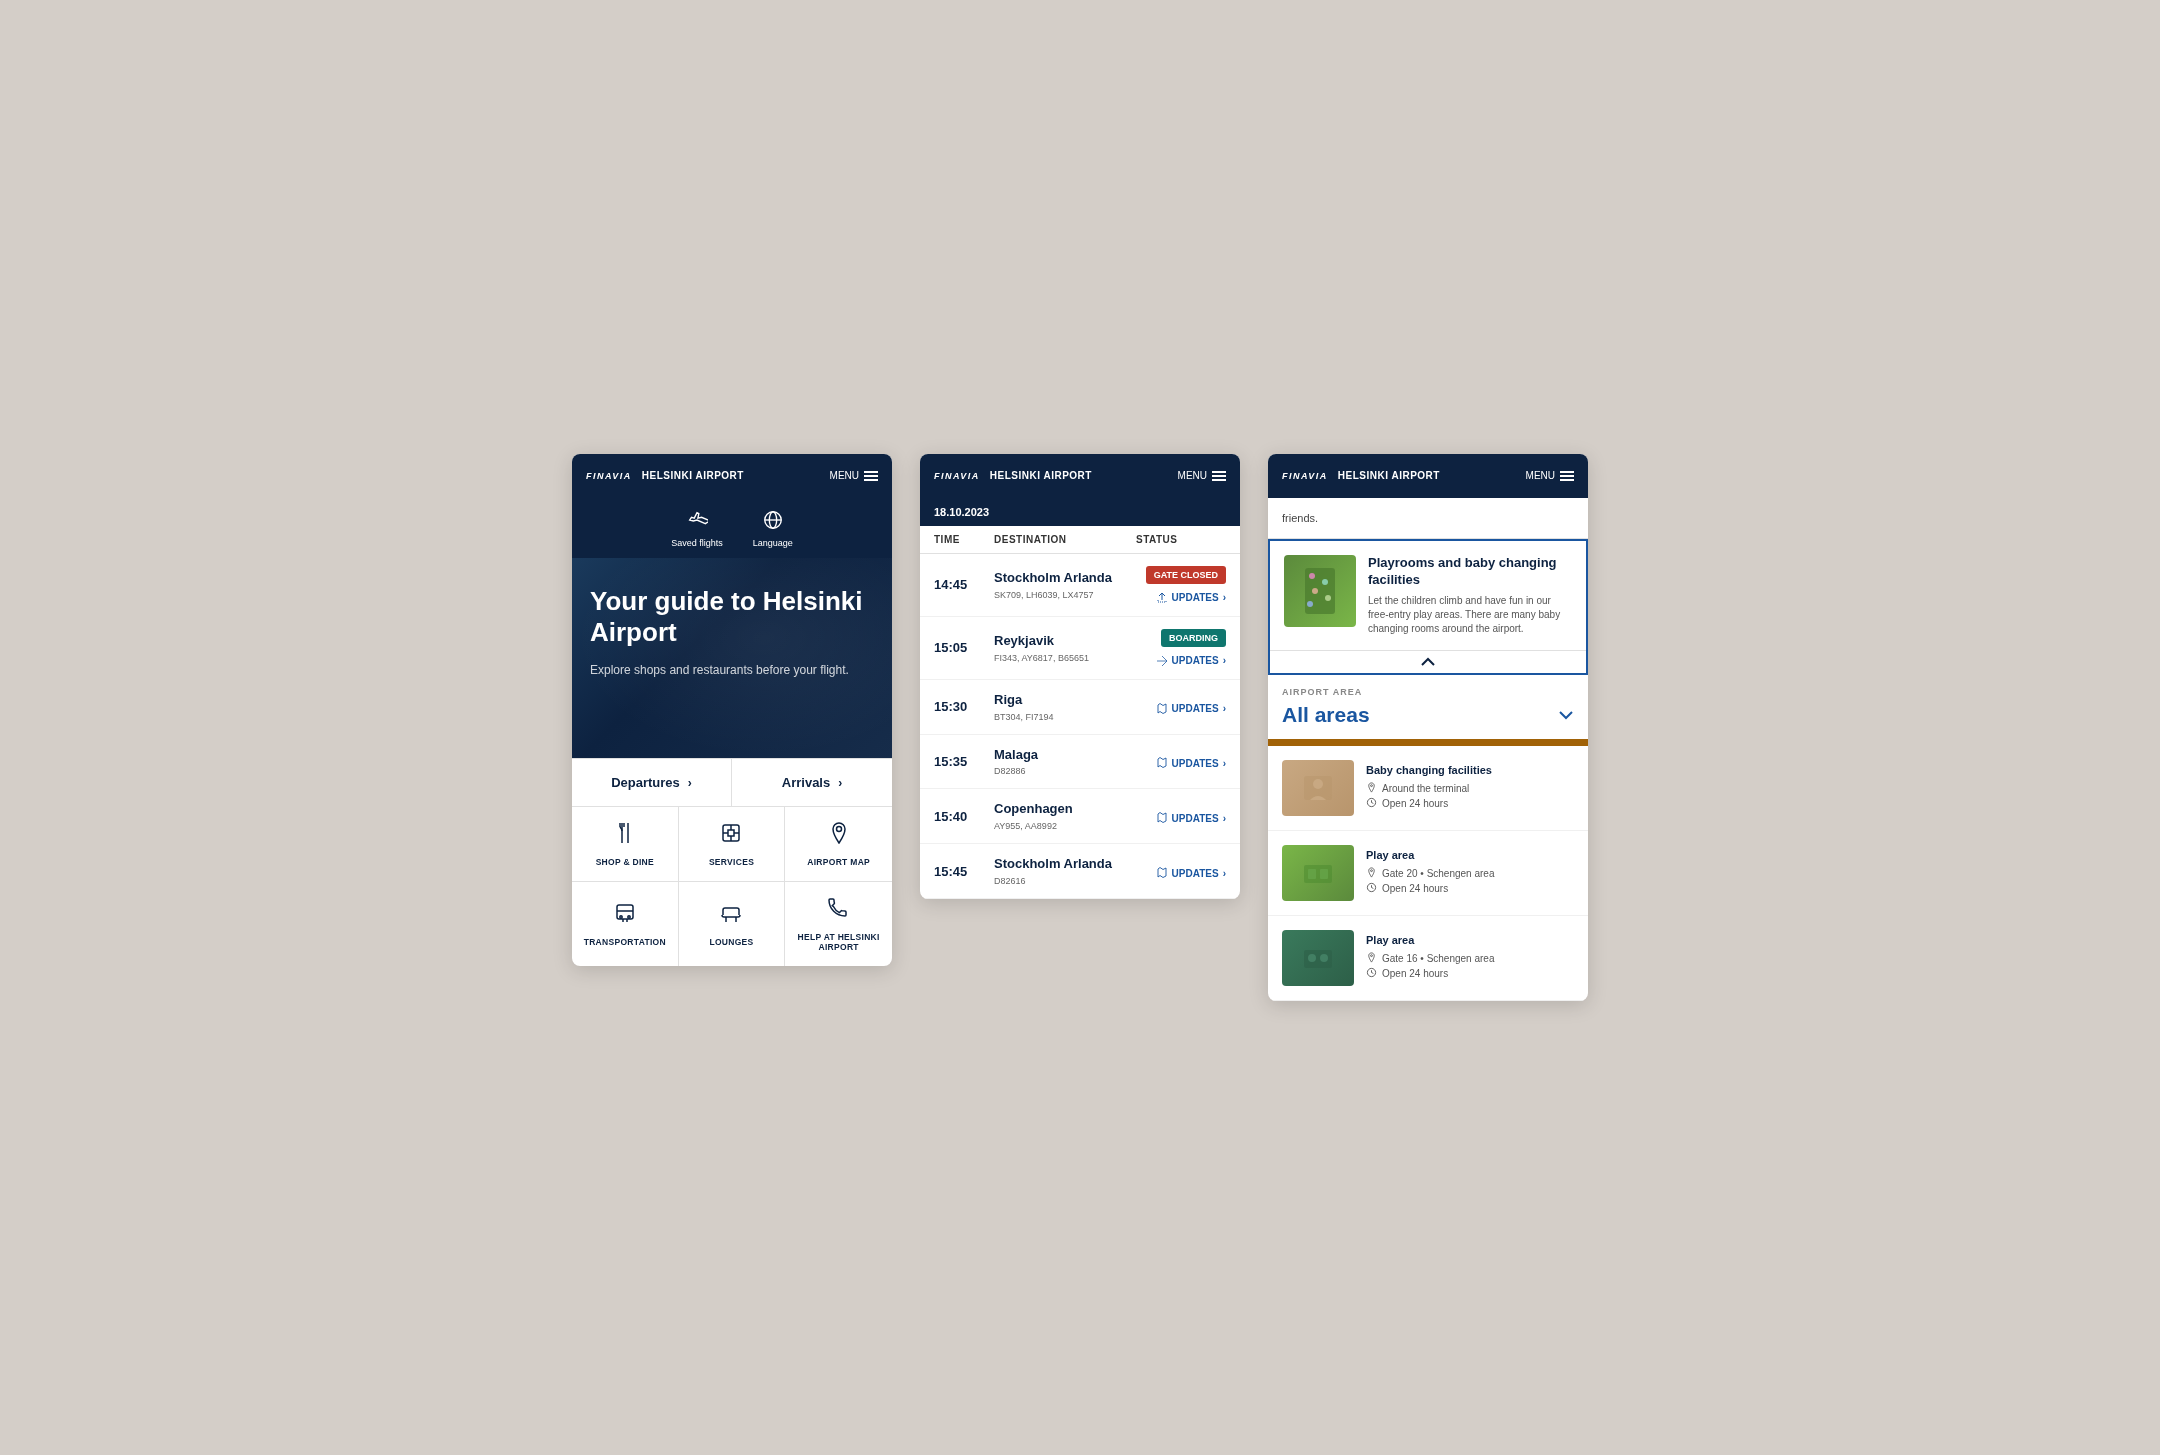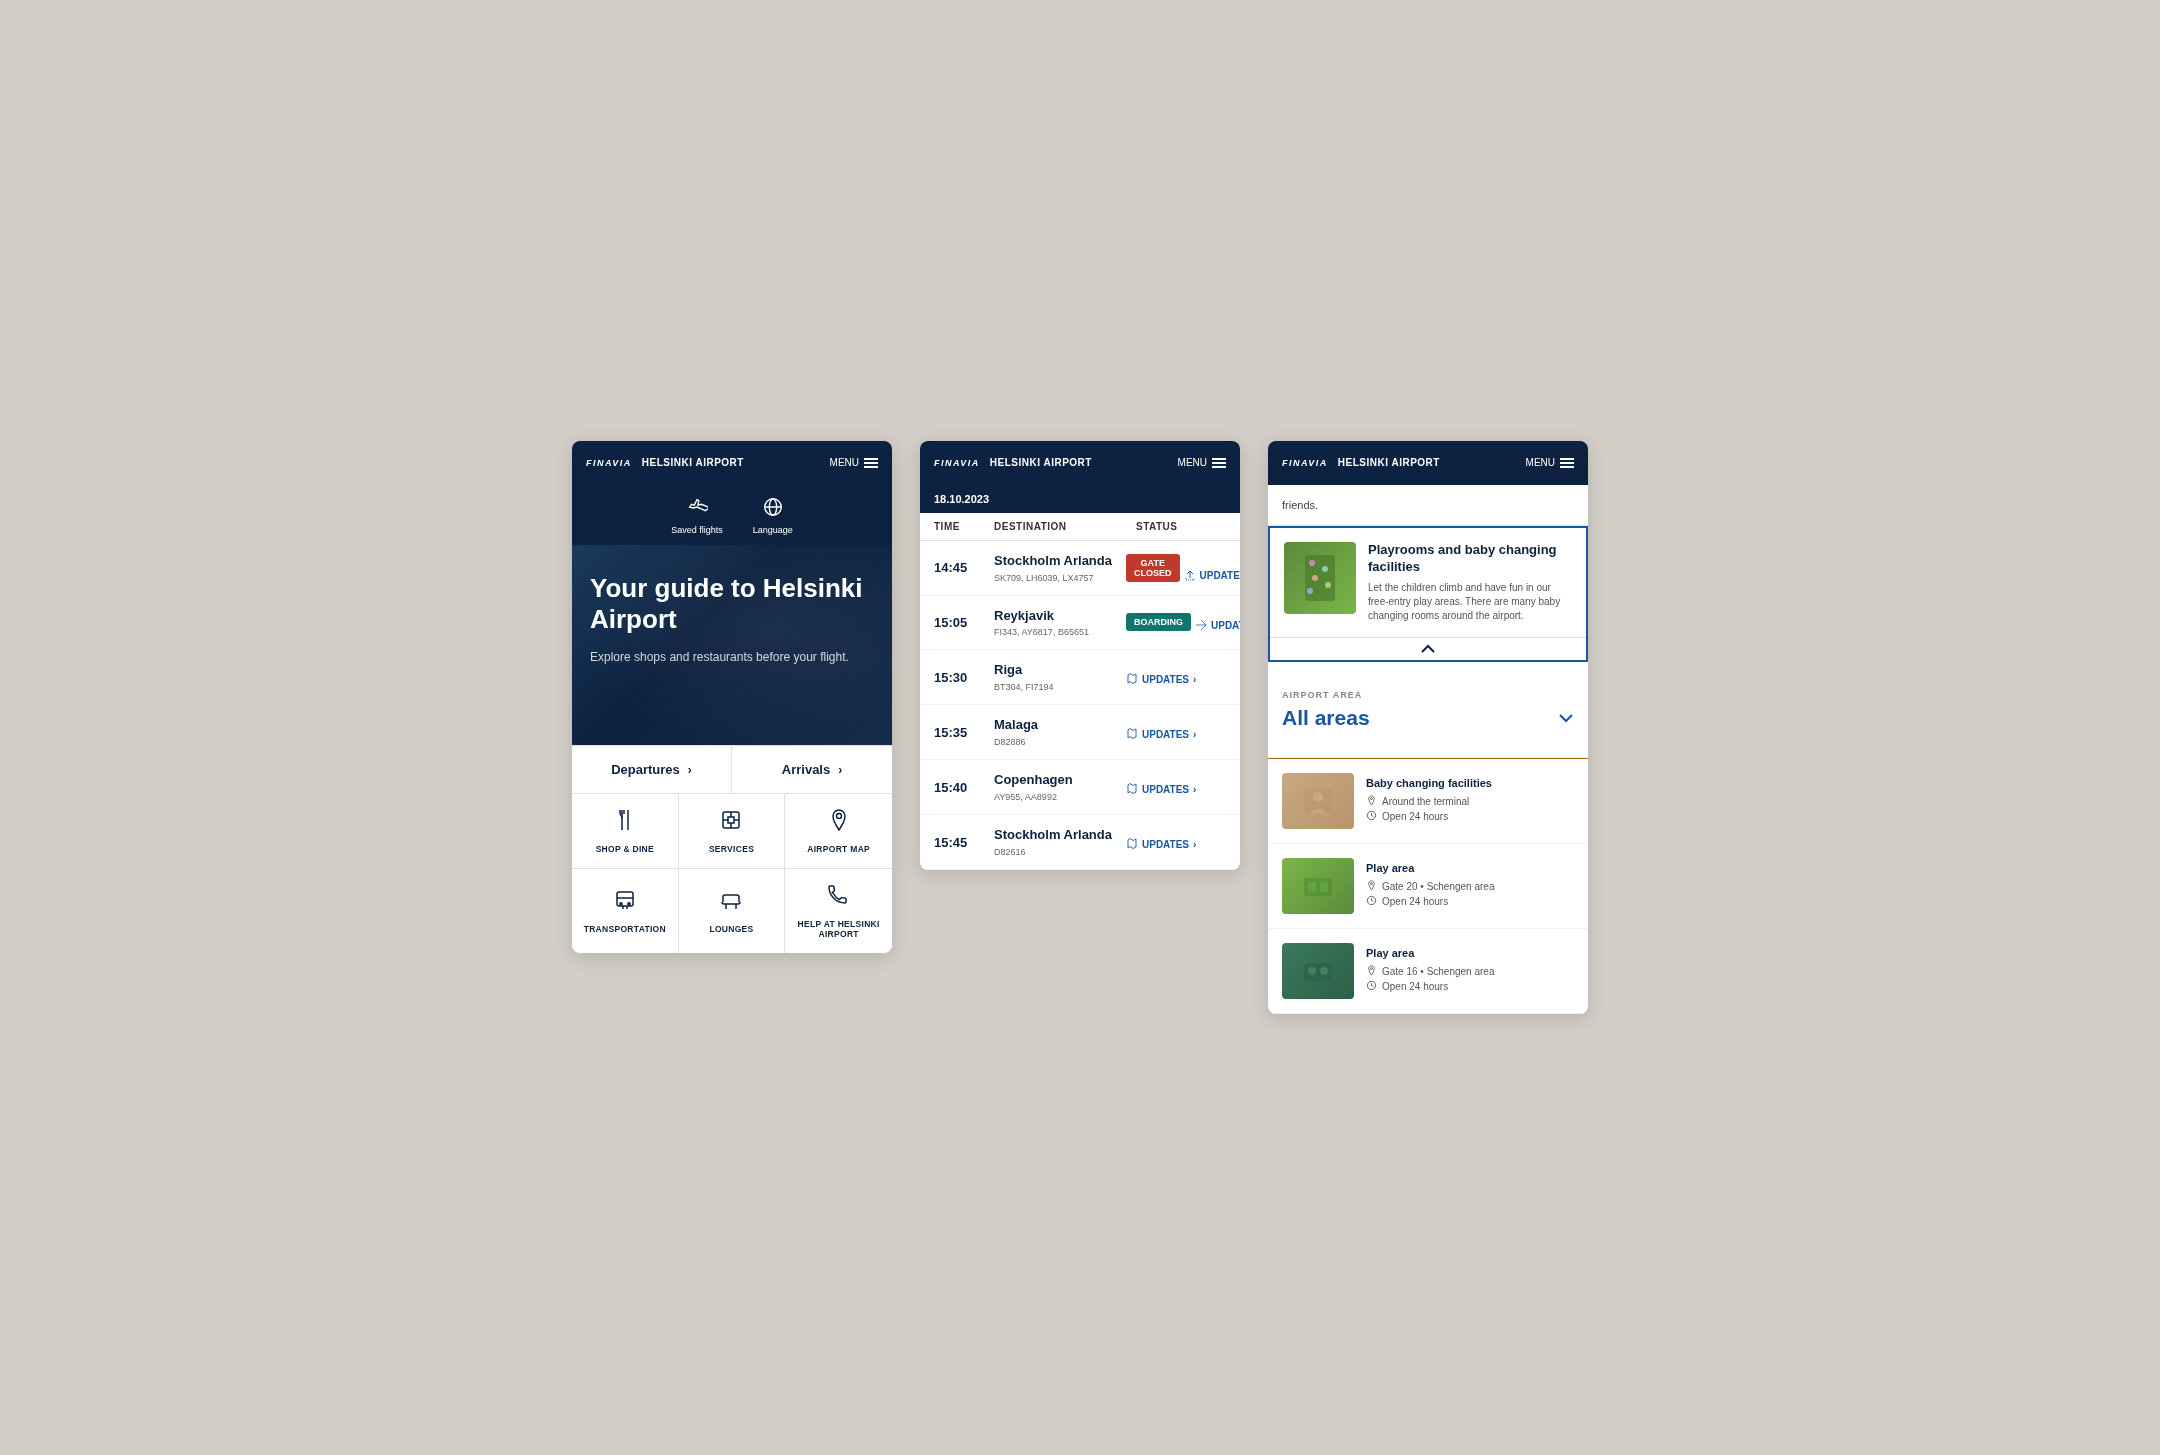--- a/index.html
+++ b/index.html
@@ -232,21 +232,21 @@
       align-items: center;
       gap: 4px;
       color: #1a56a0;
       font-size: 10px;
       font-weight: bold;
       cursor: pointer;
       margin-top: 4px;
     }
     .s2-right-col {
       display: flex;
-      flex-direction: row;
+      flex-direction: column;
       align-items: flex-end;
       gap: 4px;
     }
 
     
     .s3-intro {
       padding: 14px;
       font-size: 11px;
       color: #444;
       border-bottom: 1px solid #e0e0e0;
@@ -291,22 +291,22 @@
       line-height: 1.4;
     }
     .s3-collapse-btn {
       display: flex;
       justify-content: center;
       padding: 6px;
       cursor: pointer;
       border-top: 1px solid #e0e0e0;
     }
     .s3-area-selector {
-      padding: 28px 14px;
-      border-bottom: 1px solid #a16207;
+      padding: 12px 14px;
+      border-bottom: 7px solid #a16207;
     }
     .s3-area-label {
       font-size: 9px;
       font-weight: bold;
       color: #888;
       letter-spacing: 1px;
       text-transform: uppercase;
       margin-bottom: 6px;
     }
     .s3-area-dropdown {

